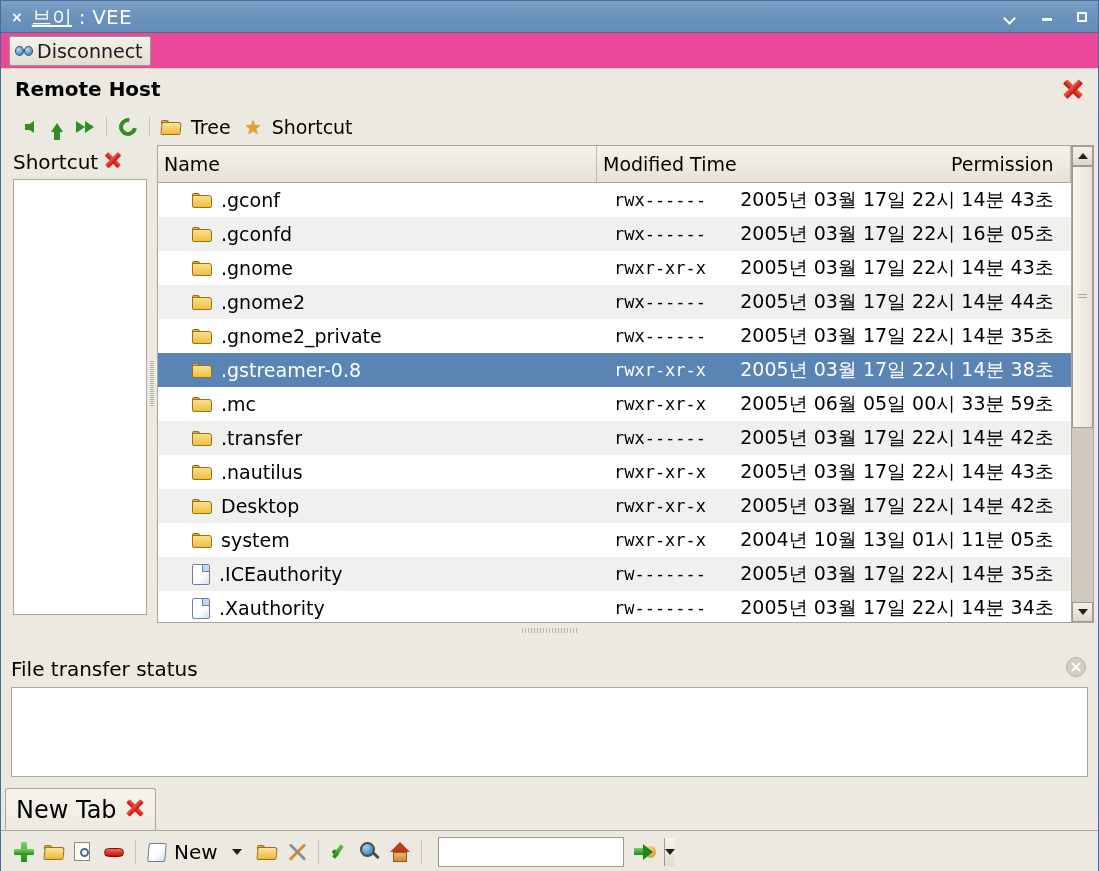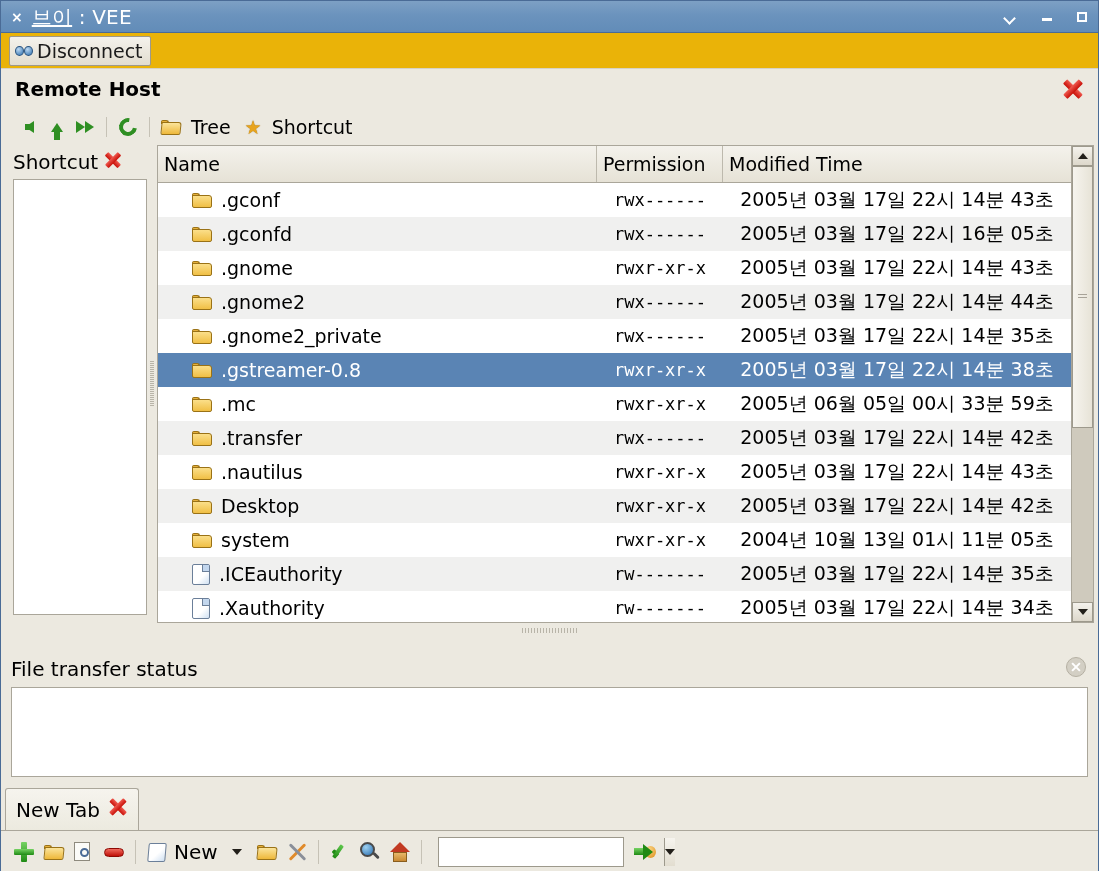--- a/index.html
+++ b/index.html
@@ -54,21 +54,21 @@
     content: ""; position: absolute; left: 2px; top: 8px;
     width: 10px; height: 3px; background: #fff;
   }
   .tc-max::before {
     content: ""; position: absolute; left: 1px; top: 2px;
     width: 10px; height: 10px; border: 2px solid #fff; box-sizing: border-box;
   }
   
   .toolstrip {
     height: 36px;
-    background: #eab308;
+    background: #ec4899;
     display: flex; align-items: center;
     padding-left: 8px;
     box-sizing: border-box;
     border-bottom: 1px solid #d6d2c6;
   }
   .btn-disconnect {
     display: inline-flex; align-items: center; gap: 4px;
     height: 30px; padding: 0 7px 0 5px;
     background: linear-gradient(to bottom,#f4f2ec,#e2ddd0);
     border: 1px solid #9d998c;
@@ -303,21 +303,21 @@
     display: flex; align-items: flex-end;
     border-bottom: 1px solid #aaa69a;
     padding-left: 4px; box-sizing: border-box;
   }
   .tab {
     display:flex; align-items:center; gap:8px;
     height: 42px; padding: 0 10px 0 10px;
     background: linear-gradient(to bottom,#f6f4ee,#eceadf);
     border: 1px solid #aaa69a; border-bottom: none;
     border-radius: 3px 3px 0 0;
-    font-size: 20px; color:#000;
+    font-size: 24px; color:#000;
     box-sizing: border-box;
   }
   
   .bottombar {
     height: 42px; display:flex; align-items:center;
     gap: 0px; padding-left: 8px; box-sizing: border-box;
     background: #ece9e0;
   }
   .bi { width: 30px; height: 30px; display:flex; align-items:center; justify-content:center; }
   .bsep { width:1px; height:24px; background:#c6c2b6; margin: 0 6px; }
@@ -513,22 +513,22 @@
 
     <div class="sash-v">
         <span class="grip-v"></span>
       </div>
 
     <div class="list-pane">
       <div class="list-wrap">
         <div class="list-inner">
           <div class="thead">
             <div class="th th-name">Name</div>
+            <div class="th th-time">Modified Time</div>
             <div class="th th-perm">Permission</div>
-            <div class="th th-time">Modified Time</div>
           </div>
           <div class="tbody" id="tbody">
               <div class="row odd">
                 <div class="cell-name">
                   <span class="folder"></span>
                   <span>.gconf</span>
                 </div>
                 <div class="cell-perm">rwx------</div>
                 <div class="cell-time">2005년 03월 17일 22시 14분 43초</div>
               </div>

